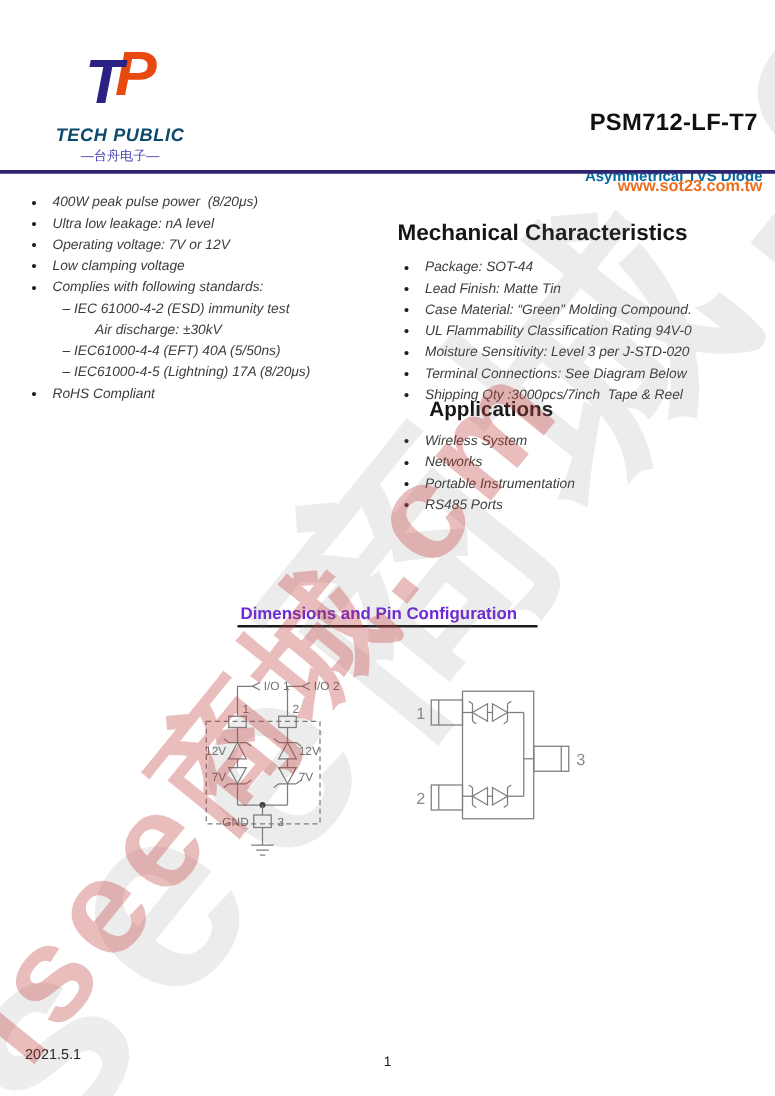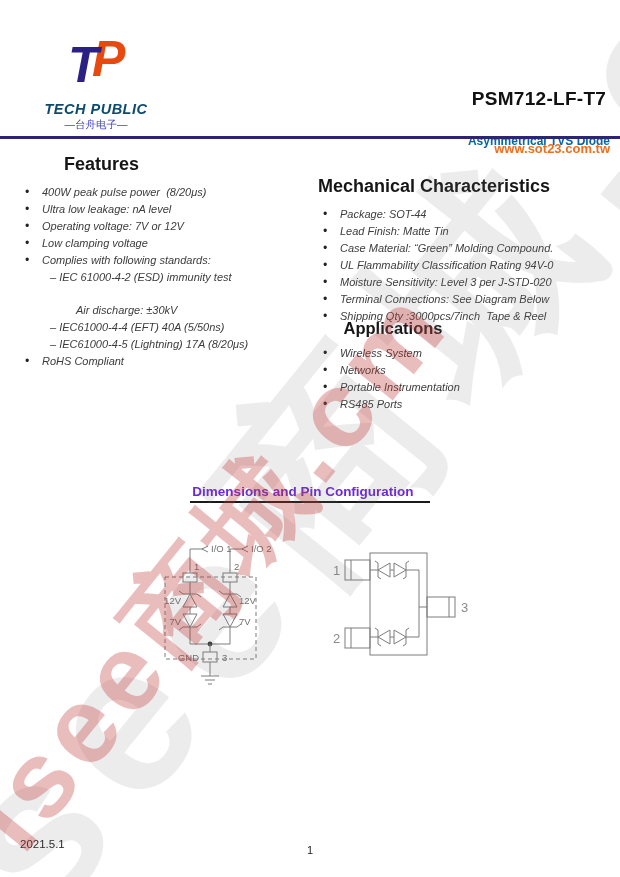--- a/index.html
+++ b/index.html
@@ -33,21 +33,21 @@
   .features-sec { left:20px; top:154px; width:292px; }
   .features-sec .sec-title { font-size:18px; margin:0 0 9px 44px; }
   .mech-sec { left:318px; top:164px; width:296px; }
   .mech-sec .sec-title { font-size:18px; width:250px; margin:12px 0 9px 0; }
   .apps-sec { left:318px; top:319px; width:296px; }
   .apps-sec .sec-title { font-size:16.5px; width:150px; text-align:center; margin:0 0 7px 0; }
 
   .item { position:relative; padding-left:22px; font-size:11px; line-height:17px; color:#3c3c3c;font-style:italic; }
   .item.bul::before { content:"\2022"; position:absolute; left:5px; top:0; font-size:12px; color:#222; }
   .item.lvl1 { padding-left:30px; }
-  .item.lvl2 { padding-left:56px;margin-top:16px; }
+  .item.lvl2 { padding-left:56px; }
 
   
   .dim-heading { position:absolute; left:0; top:482px; width:620px; text-align:center; }
   .dim-heading span { font-size:13.5px; font-weight:bold; color:#6d28d9;
                       border-bottom:2px solid #1a1a1a; padding:0 16px 2px 2px; }
 
   
   .schematic-svg { position:absolute; left:155px; top:538px; }
   .package-svg   { position:absolute; left:330px; top:545px; }
   svg { overflow:visible; }
@@ -90,21 +90,20 @@
 
     <div class="title-block">
       <div class="part-number">PSM712-LF-T7</div>
       <div class="subtitle">Asymmetrical TVS Diode</div>
     </div>
 
     <div class="header-rule"></div>
     <a class="website" href="#">www.sot23.com.tw</a>
 
     <div class="section features-sec">
-      <div class="sec-title">Features</div>
       <div class="item bul">400W peak pulse power&nbsp; (8/20μs)</div>
       <div class="item bul">Ultra low leakage: nA level</div>
       <div class="item bul">Operating voltage: 7V or 12V</div>
       <div class="item bul">Low clamping voltage</div>
       <div class="item bul">Complies with following standards:</div>
       <div class="item lvl1">– IEC 61000-4-2 (ESD) immunity test</div>
       <div class="item lvl2">Air discharge: ±30kV</div>
       <div class="item lvl1">– IEC61000-4-4 (EFT) 40A (5/50ns)</div>
       <div class="item lvl1">– IEC61000-4-5 (Lightning) 17A (8/20μs)</div>
       <div class="item bul">RoHS Compliant</div>

